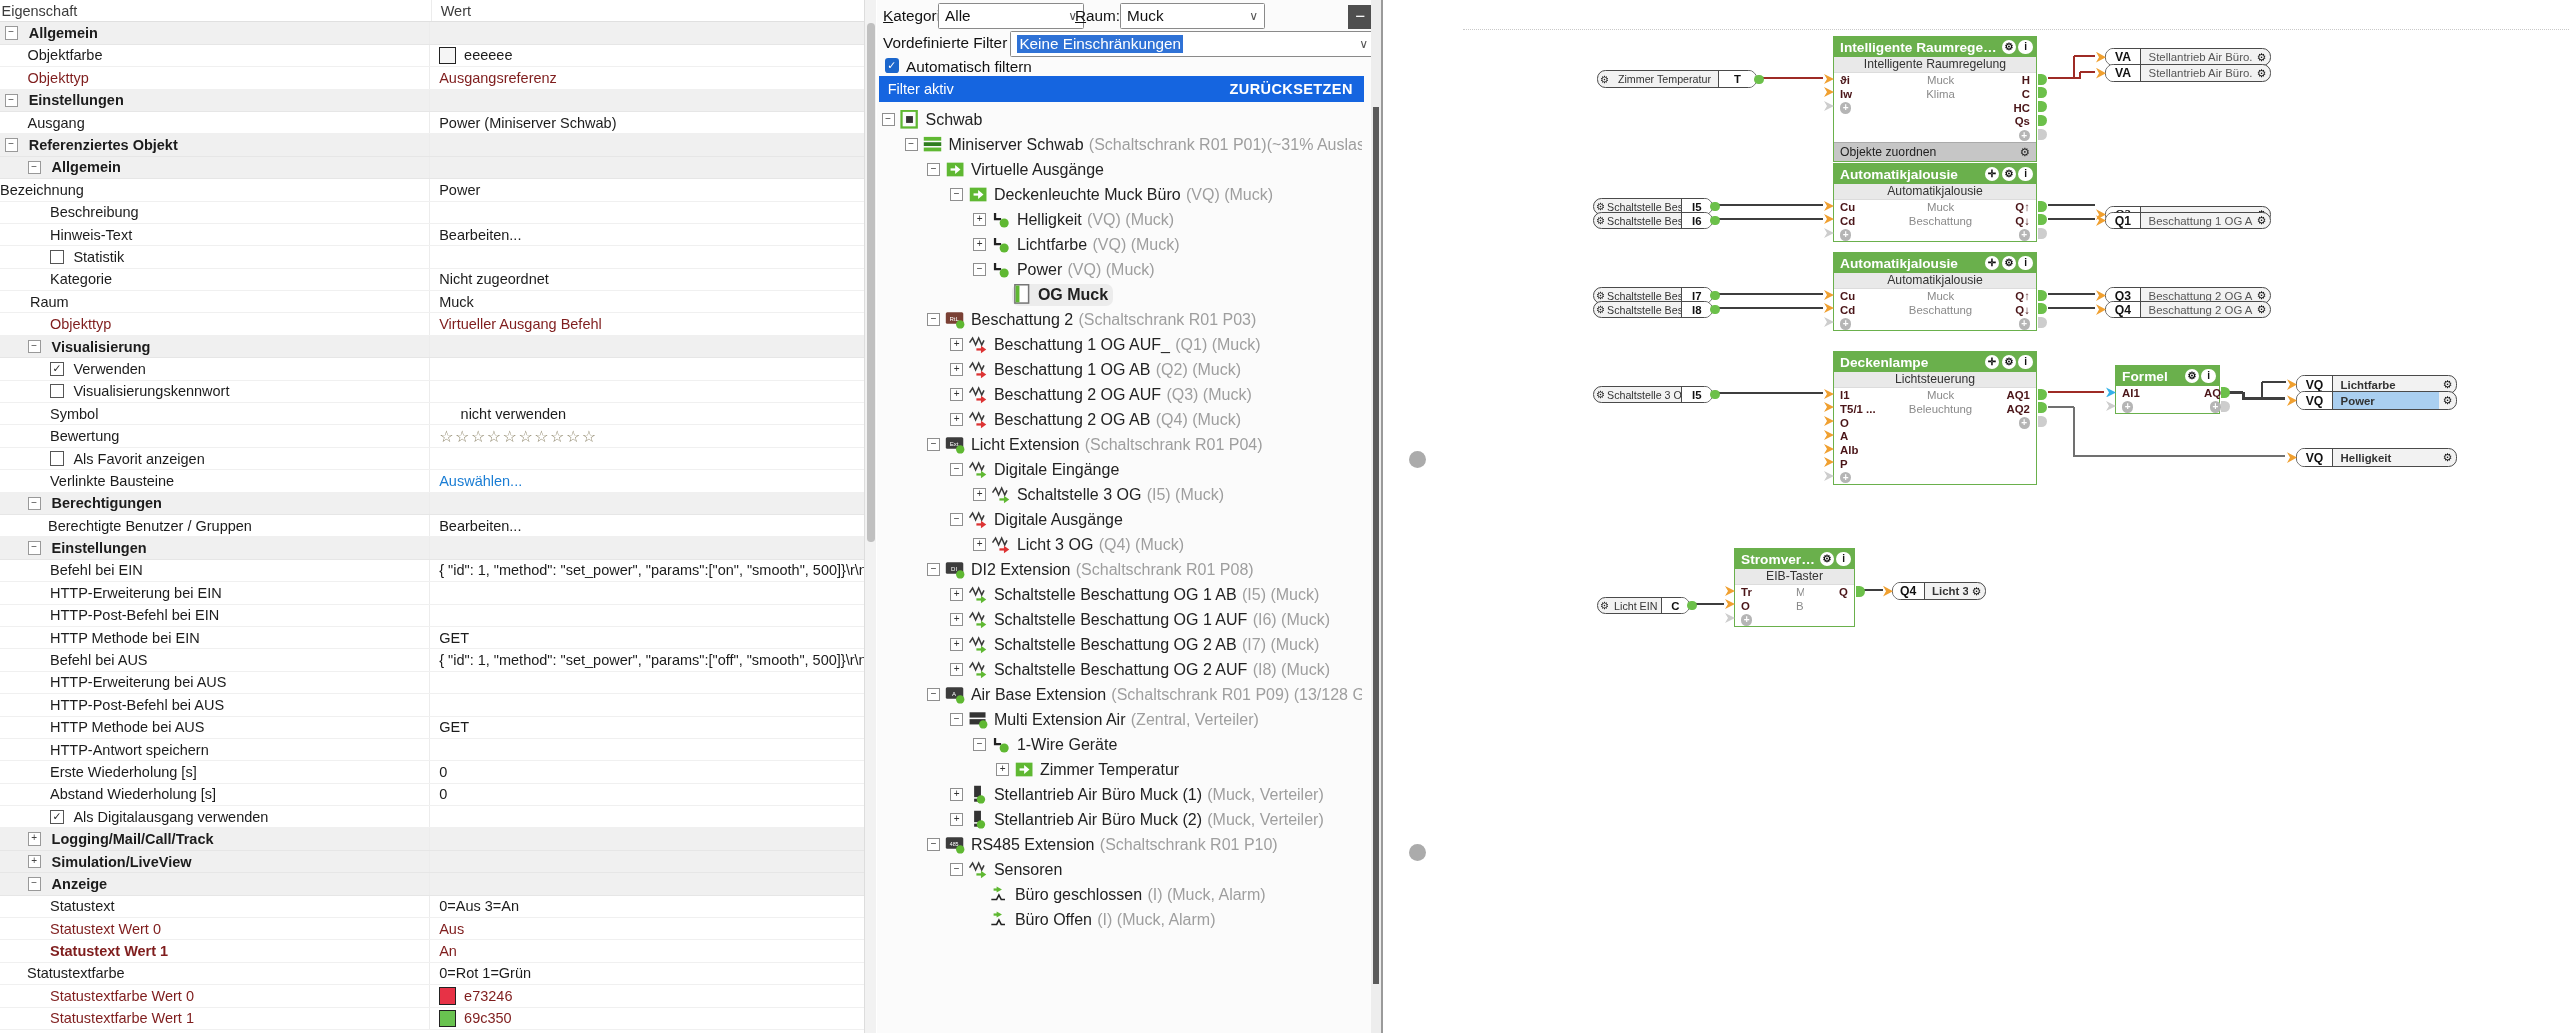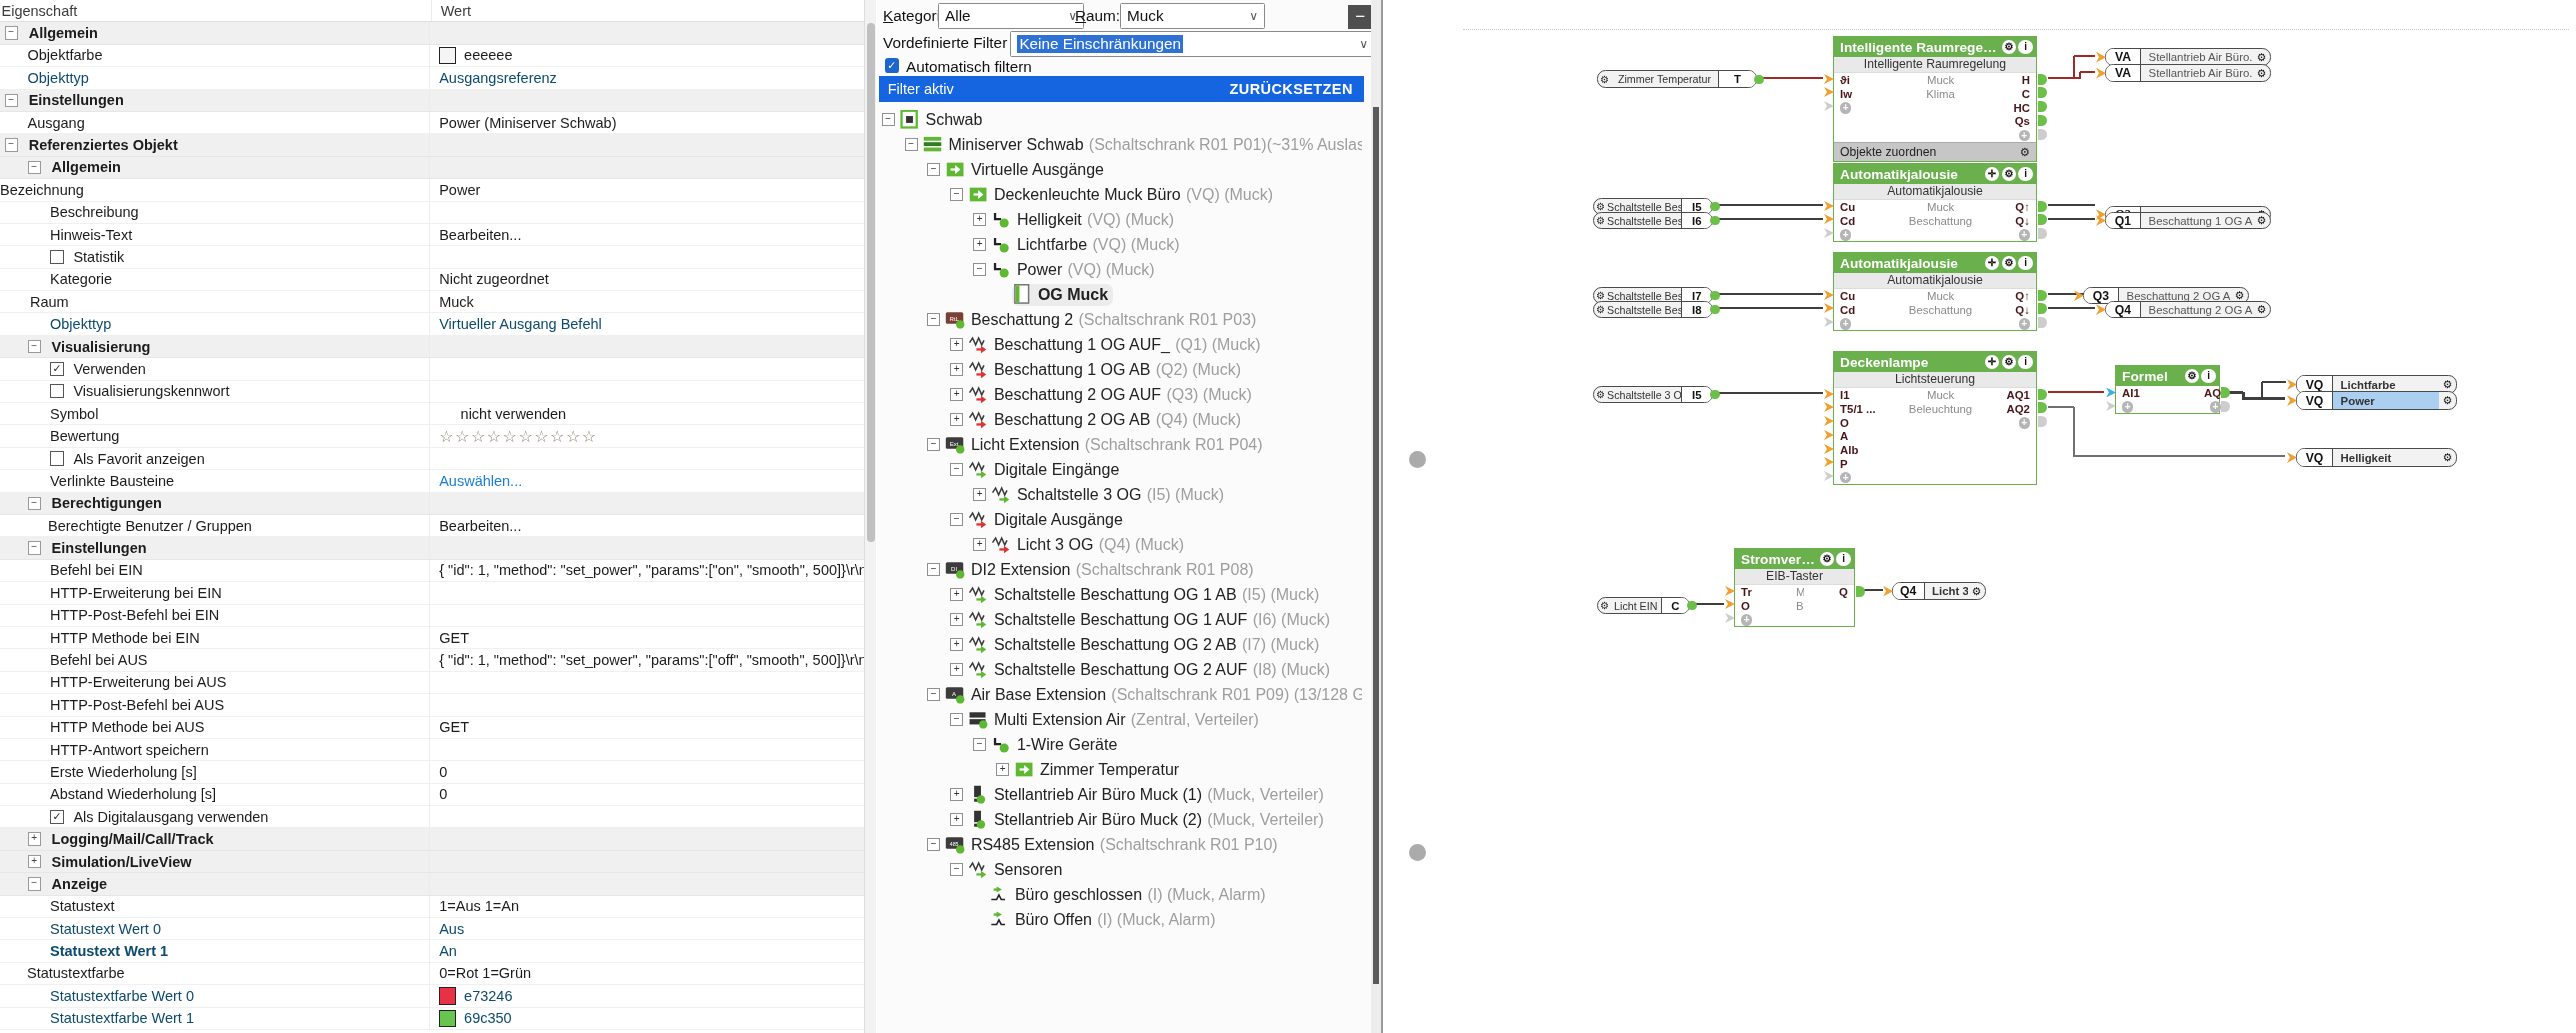--- a/index.html
+++ b/index.html
@@ -5,21 +5,21 @@
   html,body{margin:0;padding:0;background:#fff;font-family:"Liberation Sans",sans-serif;}
   #page{position:relative;width:2576px;height:1034px;overflow:hidden;background:#fff;}
   
   #props{position:absolute;left:0;top:0;width:864px;height:1034px;background:#fff;}
   .phead{display:flex;height:21.4px;align-items:center;border-bottom:0.8px solid #e0e0e0;color:#3c3c3c;font-size:14.5px;}
   .phead .pname{padding-left:1.5px;}
   .prow{display:flex;height:21.4px;align-items:center;font-size:14.5px;color:#1c1c1c;border-bottom:0.8px solid #f0f0f0;}
   .prow.group{background:#f0f0f0;font-weight:bold;border-bottom:0.8px solid #e6e6e6;}
   .pname{width:429px;display:flex;align-items:center;flex:none;border-right:0.8px solid #ececec;height:100%;}
   .pval{flex:1;display:flex;align-items:center;padding-left:9.2px;height:100%;overflow:hidden;white-space:nowrap;}
-  .dim{color:#0c4a6e;}
+  .dim{color:#7f1d1d;}
   .exp{width:11.4px;height:11.4px;border:0.8px solid #999;background:#fff;color:#444;font-size:10px;line-height:10px;text-align:center;flex:none;font-weight:normal;}
   .cbx{width:12.2px;height:12.2px;border:0.8px solid #555;background:#fff;flex:none;font-size:10.7px;line-height:11.4px;text-align:center;color:#222;}
   .link{color:#1a7dd4;}
   .stars{color:#8d8468;font-size:16px;letter-spacing:1.5px;}
   .swatch{display:inline-block;width:15.3px;height:15.3px;border:0.8px solid #222;margin-right:7.6px;flex:none;}
   #props-scroll{position:absolute;left:864px;top:0;width:11.4px;height:1034px;background:#f2f2f2;border-left:0.8px solid #ddd;}
   #props-scroll .thumb{position:absolute;left:1.5px;width:8.4px;top:23px;height:519px;background:#c0c0c0;border-radius:3.8px;}
   
   #middle{position:absolute;left:877px;top:0;width:503px;height:1034px;background:#fbfbfb;}
   .flabel{position:absolute;font-size:15.3px;color:#111;}
@@ -386,21 +386,21 @@
             <span class="exp" style="margin-left: 27.5px;">−</span>
             <span style="margin-left: 10.7px;">Anzeige</span>
           </div>
           <div class="pval"></div>
         </div>
         <div class="prow">
           <div class="pname">
             <span style="margin-left: 50px;">Statustext</span>
           </div>
           <div class="pval">
-            <span>1=Aus 1=An</span>
+            <span>0=Aus 3=An</span>
           </div>
         </div>
         <div class="prow">
           <div class="pname">
             <span class="dim" style="margin-left: 50px;">Statustext Wert 0</span>
           </div>
           <div class="pval">
             <span class="dim">Aus</span>
           </div>
         </div>
@@ -1250,21 +1250,21 @@
         <span class="otag" style="width:34px">Q2</span>
         <span class="oname">Beschattung 1 OG AB</span>
         <span class="ogear">⚙</span>
       </div>
       <div class="obox" style="left: 722px; top: 212px; width: 166px; height: 17px;">
         <span class="oarrow"></span>
         <span class="otag" style="width:34px">Q1</span>
         <span class="oname">Beschattung 1 OG A...</span>
         <span class="ogear">⚙</span>
       </div>
-      <div class="obox" style="left: 700px; top: 287px; width: 166px; height: 17px;">
+      <div class="obox" style="left: 722px; top: 287px; width: 166px; height: 17px;">
         <span class="oarrow"></span>
         <span class="otag" style="width:34px">Q3</span>
         <span class="oname">Beschattung 2 OG A...</span>
         <span class="ogear">⚙</span>
       </div>
       <div class="obox" style="left: 722px; top: 301px; width: 166px; height: 17px;">
         <span class="oarrow"></span>
         <span class="otag" style="width:34px">Q4</span>
         <span class="oname">Beschattung 2 OG AB</span>
         <span class="ogear">⚙</span>

